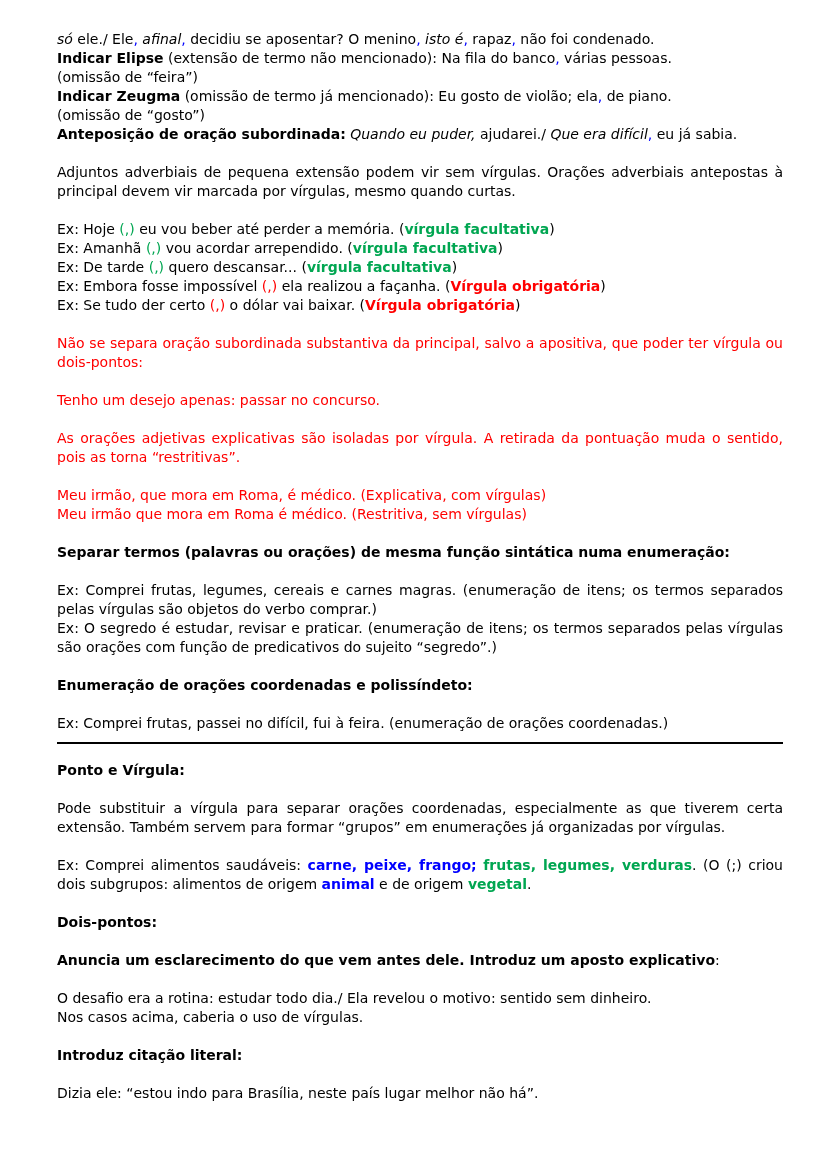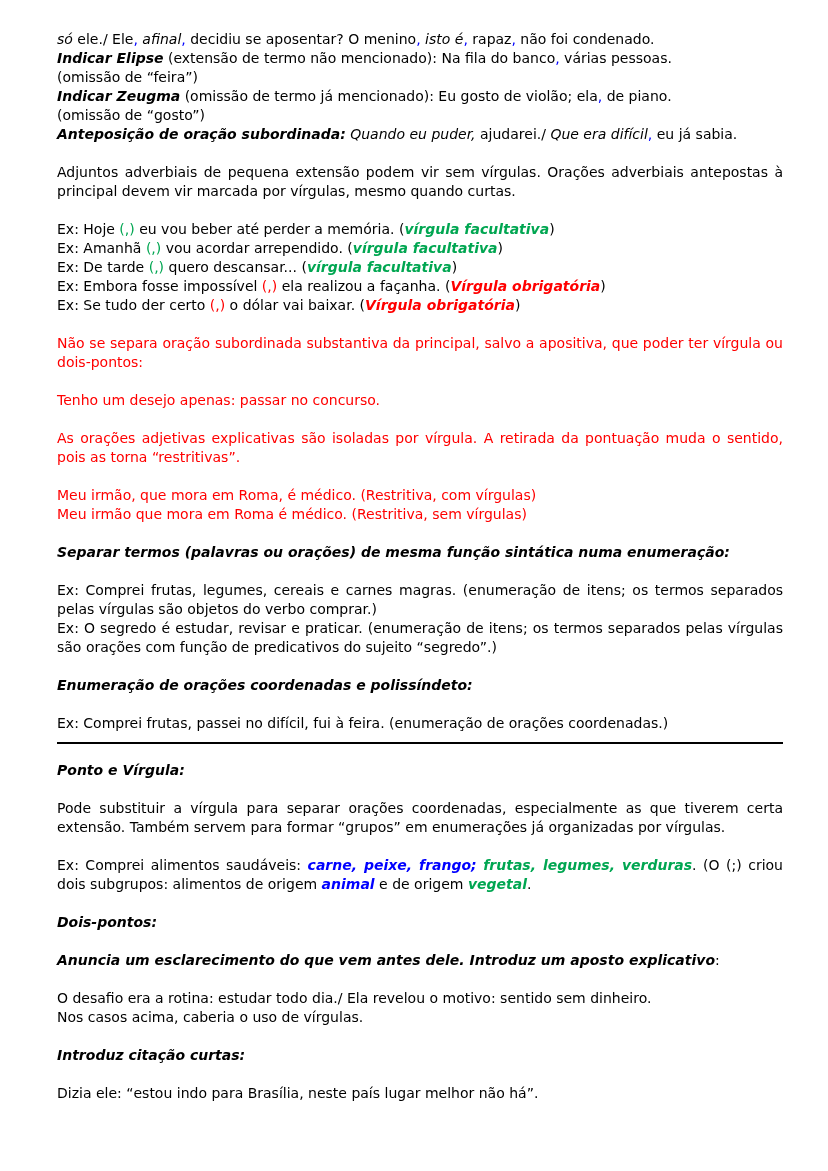--- a/index.html
+++ b/index.html
@@ -13,21 +13,21 @@
   .page {
     box-sizing: border-box;
     width: 828px;
     min-height: 1171px;
     padding: 30px 45px 24px 57px;
     background: #ffffff;
   }
   .para { margin: 0; }
   .mb { margin-bottom: 19px; }
   .justify { text-align: justify; }
-  .b { font-weight: bold; font-style: italic; }
+  .b { font-weight: bold; }
   .i { font-style: italic; }
   .c-blue  { color: #0000ff; }
   .c-green { color: #00a651; }
   .c-red   { color: #ff0000; }
   .rule {
     border-top: 2px solid #000000;
     height: 0;
     margin: 9px 0 17px 0;
   }
 </style>
@@ -38,28 +38,28 @@
   <div>
       <div class="para justify"><span class="i">só</span><span class=""> ele./ Ele</span><span class="c-blue">,</span><span class=""> </span><span class="i">afinal</span><span class="c-blue">,</span><span class=""> decidiu se aposentar? O menino</span><span class="c-blue">,</span><span class=""> </span><span class="i">isto é</span><span class="c-blue">,</span><span class=""> rapaz</span><span class="c-blue">,</span><span class=""> não foi condenado.</span></div>
       <div class="para"><span class="b">Indicar Elipse</span><span class=""> (extensão de termo não mencionado): Na fila do banco</span><span class="c-blue">,</span><span class=""> várias pessoas.</span><br><span class="">(omissão de “feira”)</span></div>
       <div class="para"><span class="b">Indicar Zeugma</span><span class=""> (omissão de termo já mencionado): Eu gosto de violão; ela</span><span class="c-blue">,</span><span class=""> de piano.</span><br><span class="">(omissão de “gosto”)</span></div>
       <div class="para justify mb"><span class="b">Anteposição de oração subordinada:</span><span class=""> </span><span class="i">Quando eu puder,</span><span class=""> ajudarei./ </span><span class="i">Que era difícil</span><span class="c-blue">,</span><span class=""> eu já sabia.</span></div>
       <div class="para justify mb"><span class="">Adjuntos adverbiais de pequena extensão podem vir sem vírgulas. Orações adverbiais antepostas à principal devem vir marcada por vírgulas, mesmo quando curtas.</span></div>
       <div class="para mb"><span class="">Ex: Hoje </span><span class="c-green">(,)</span><span class=""> eu vou beber até perder a memória. (</span><span class="b c-green">vírgula facultativa</span><span class="">)</span><br><span class="">Ex: Amanhã </span><span class="c-green">(,)</span><span class=""> vou acordar arrependido. (</span><span class="b c-green">vírgula facultativa</span><span class="">)</span><br><span class="">Ex: De tarde </span><span class="c-green">(,)</span><span class=""> quero descansar... (</span><span class="b c-green">vírgula facultativa</span><span class="">)</span><br><span class="">Ex: Embora fosse impossível </span><span class="c-red">(,)</span><span class=""> ela realizou a façanha. (</span><span class="b c-red">Vírgula obrigatória</span><span class="">)</span><br><span class="">Ex: Se tudo der certo </span><span class="c-red">(,)</span><span class=""> o dólar vai baixar. (</span><span class="b c-red">Vírgula obrigatória</span><span class="">)</span></div>
       <div class="para justify mb c-red"><span class="">Não se separa oração subordinada substantiva da principal, salvo a apositiva, que poder ter vírgula ou dois-pontos:</span></div>
       <div class="para mb c-red"><span class="">Tenho um desejo apenas: passar no concurso.</span></div>
       <div class="para justify mb c-red"><span class="">As orações adjetivas explicativas são isoladas por vírgula. A retirada da pontuação muda o sentido, pois as torna “restritivas”.</span></div>
-      <div class="para mb c-red"><span class="">Meu irmão, que mora em Roma, é médico. (Restritiva, com vírgulas)</span><br><span class="">Meu irmão que mora em Roma é médico. (Restritiva, sem vírgulas)</span></div>
+      <div class="para mb c-red"><span class="">Meu irmão, que mora em Roma, é médico. (Explicativa, com vírgulas)</span><br><span class="">Meu irmão que mora em Roma é médico. (Restritiva, sem vírgulas)</span></div>
       <div class="para mb b"><span class="">Separar termos (palavras ou orações) de mesma função sintática numa enumeração:</span></div>
       <div class="para justify mb"><span class="">Ex: Comprei frutas, legumes, cereais e carnes magras. (enumeração de itens; os termos separados pelas vírgulas são objetos do verbo comprar.)</span><br><span class="">Ex: O segredo é estudar, revisar e praticar. (enumeração de itens; os termos separados pelas vírgulas são orações com função de predicativos do sujeito “segredo”.)</span></div>
       <div class="para mb b"><span class="">Enumeração de orações coordenadas e polissíndeto:</span></div>
       <div class="para"><span class="">Ex: Comprei frutas, passei no difícil, fui à feira. (enumeração de orações coordenadas.)</span><br></div>
       <div class="rule"></div>
       <div class="para mb b"><span class="">Ponto e Vírgula:</span></div>
       <div class="para justify mb"><span class="">Pode substituir a vírgula para separar orações coordenadas, especialmente as que tiverem certa extensão. Também servem para formar “grupos” em enumerações já organizadas por vírgulas.</span></div>
       <div class="para justify mb"><span class="">Ex: Comprei alimentos saudáveis: </span><span class="b c-blue">carne, peixe, frango;</span><span class=""> </span><span class="b c-green">frutas, legumes, verduras</span><span class="">. (O (;) criou dois subgrupos: alimentos de origem </span><span class="b c-blue">animal</span><span class=""> e de origem </span><span class="b c-green">vegetal</span><span class="">.</span></div>
       <div class="para mb b"><span class="">Dois-pontos:</span></div>
       <div class="para mb"><span class="b">Anuncia um esclarecimento do que vem antes dele. Introduz um aposto explicativo</span><span class="">:</span></div>
       <div class="para mb"><span class="">O desafio era a rotina: estudar todo dia./ Ela revelou o motivo: sentido sem dinheiro.</span><br><span class="">Nos casos acima, caberia o uso de vírgulas.</span></div>
-      <div class="para mb b"><span class="">Introduz citação curtas:</span></div>
+      <div class="para mb b"><span class="">Introduz citação literal:</span></div>
       <div class="para"><span class="">Dizia ele: “estou indo para Brasília, neste país lugar melhor não há”.</span></div>
     </div>
 </div>
 
 </body></html>

